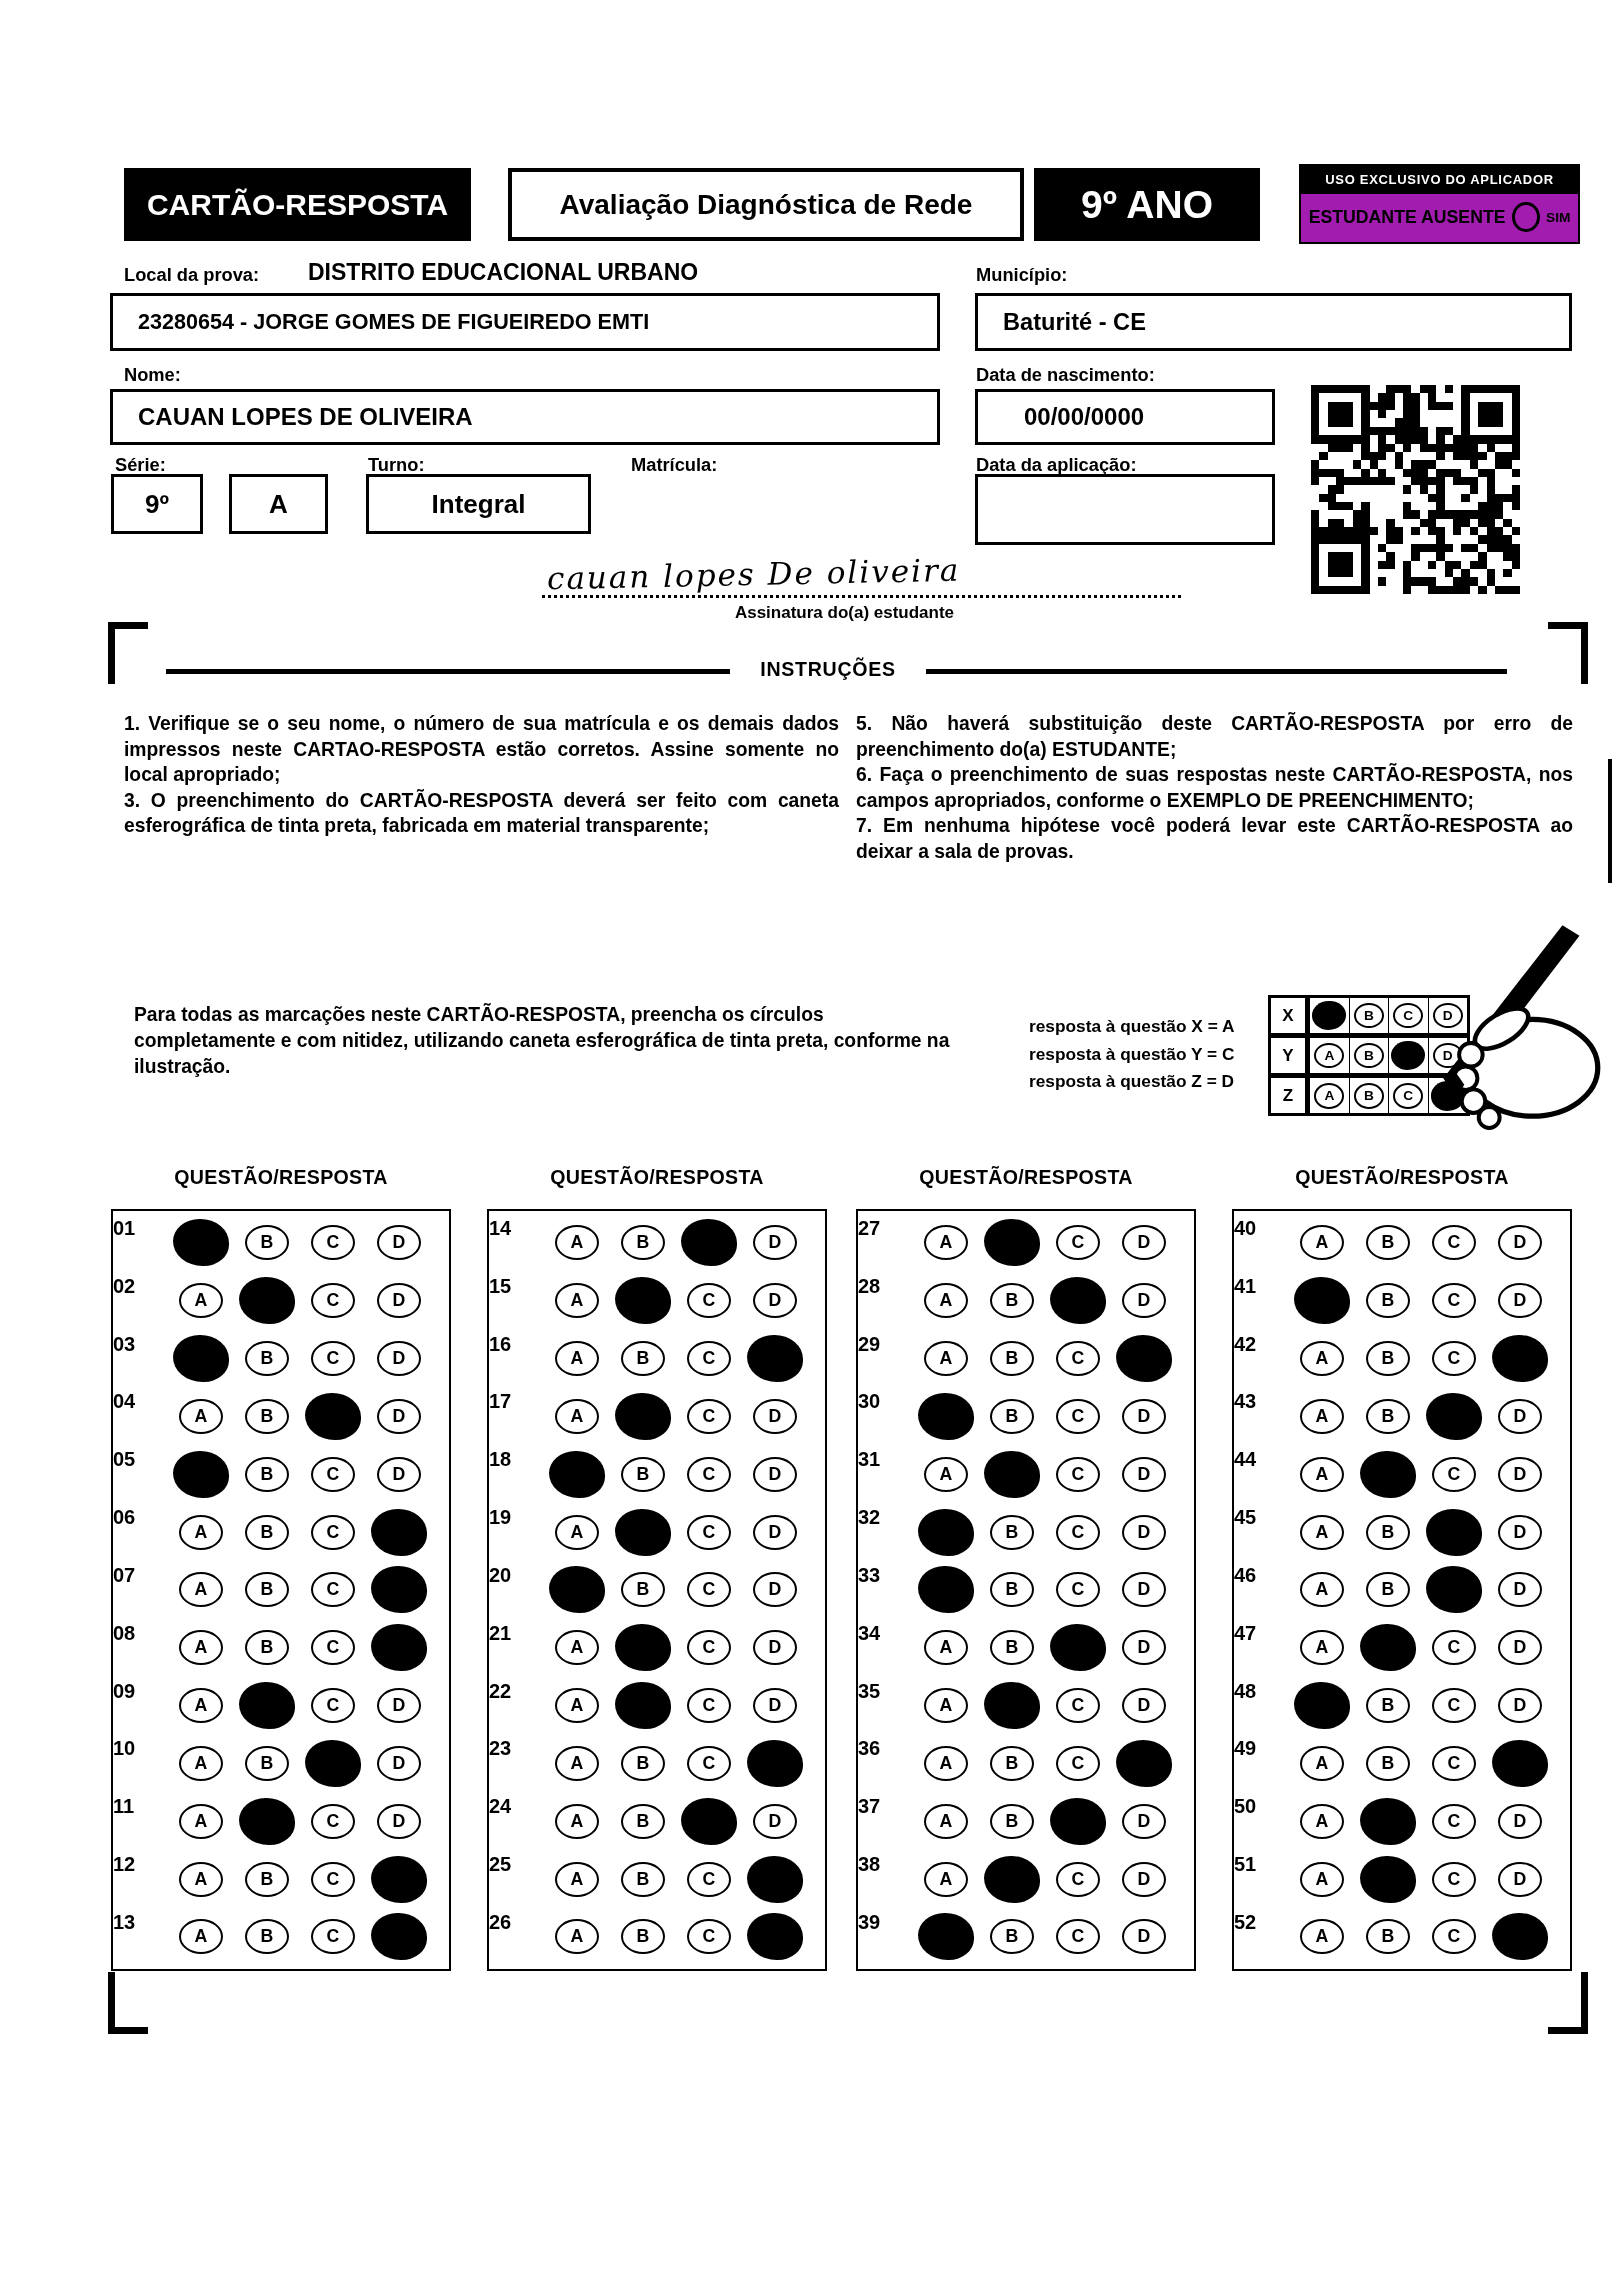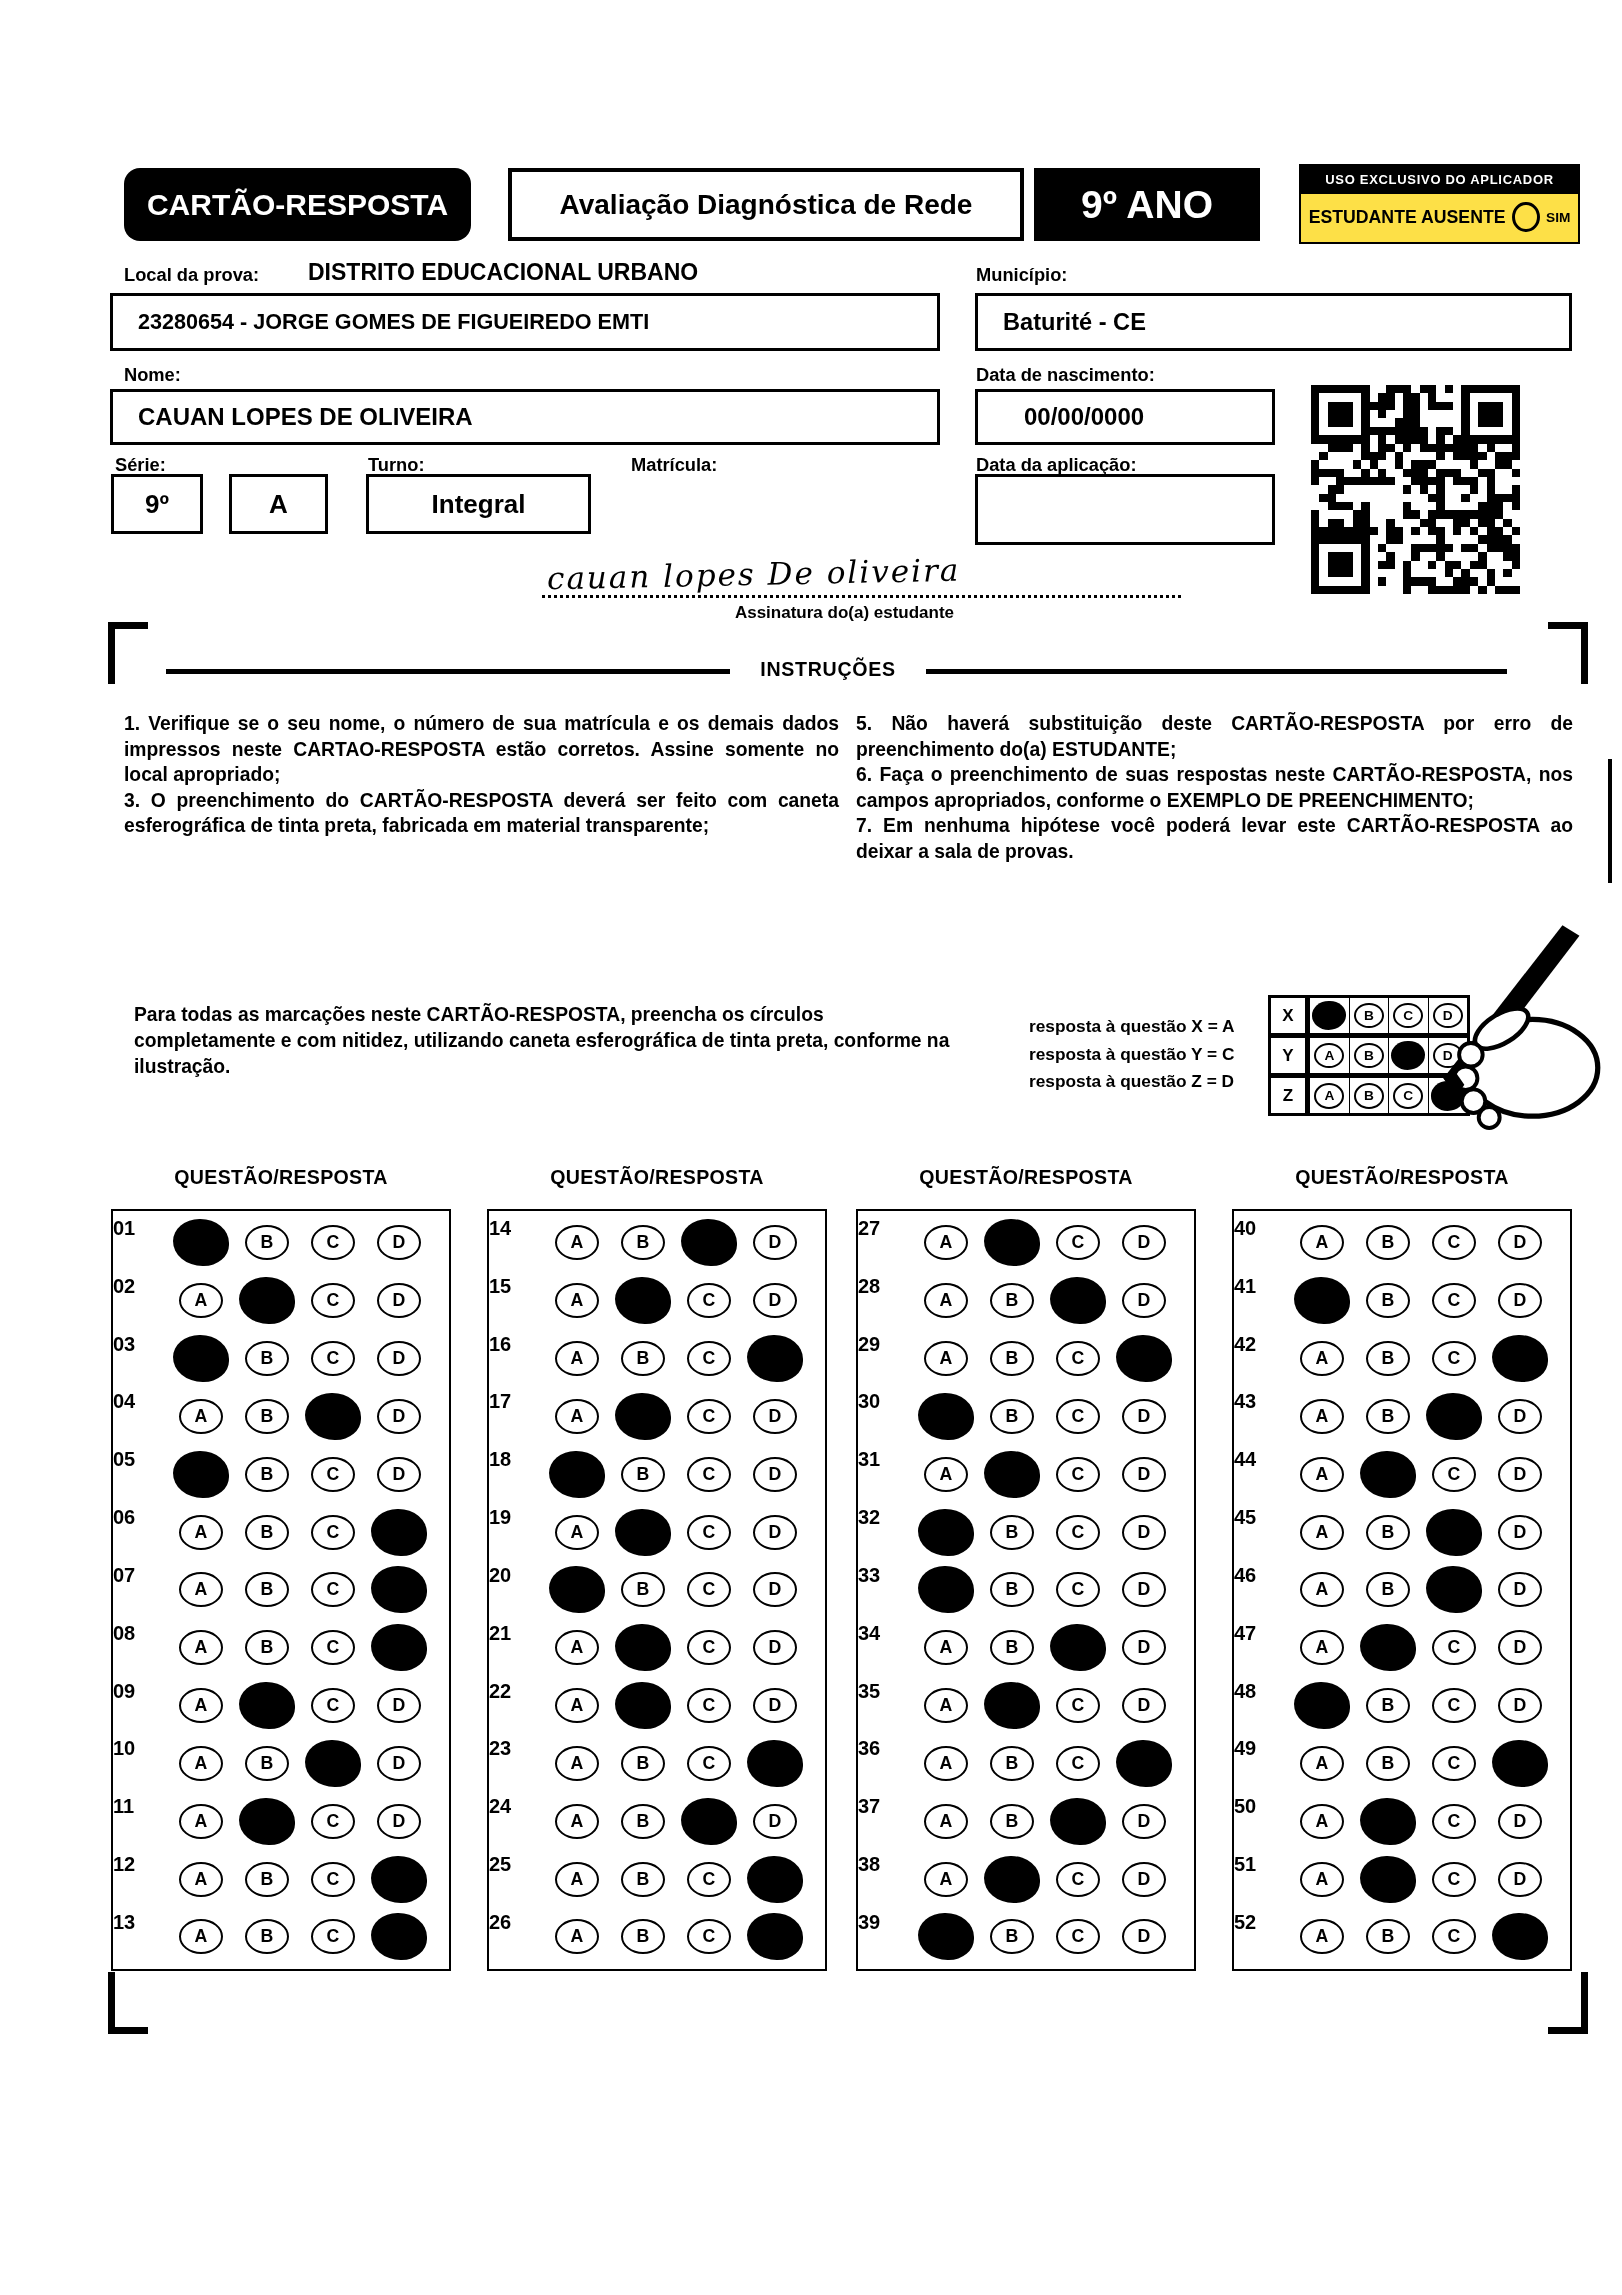--- a/index.html
+++ b/index.html
@@ -43,25 +43,25 @@
   .legend-line{margin:0;font-size:17.3px;line-height:27.5px;font-weight:bold;white-space:nowrap;}
   #signature-text{font-family:"DejaVu Serif",serif;font-style:italic;font-size:31px;letter-spacing:2px;
                   transform:rotate(-1.2deg);white-space:nowrap;}
   .dotline{border-bottom:3.9px dotted #000;}
 </style>
 </head>
 <body>
 
 <div id="page">
 
-  <div class="abs box-black" style="left:124px;top:168px;width:347px;height:73px;font-size:30px;border-radius:16px;">CARTÃO-RESPOSTA</div>
+  <div class="abs box-black" style="left:124px;top:168px;width:347px;height:73px;font-size:30px;">CARTÃO-RESPOSTA</div>
   <div class="abs box-outline" style="left:508px;top:168px;width:516px;height:73px;font-size:28px;box-sizing:border-box;">Avaliação Diagnóstica de Rede</div>
   <div class="abs box-black" style="left:1034px;top:168px;width:226px;height:73px;font-size:39px;">9º ANO</div>
 
-  <div class="abs" style="left:1299px;top:164px;width:281px;height:80px;border:2.6px solid #000;box-sizing:border-box;background:#fde047;">
+  <div class="abs" style="left:1299px;top:164px;width:281px;height:80px;border:2.6px solid #000;box-sizing:border-box;background:#a21caf;">
     <div style="height:27.5px;background:#000;color:#fff;display:flex;align-items:center;justify-content:center;font-size:13px;font-weight:bold;letter-spacing:0.7px;">USO EXCLUSIVO DO APLICADOR</div>
     <div style="height:47px;display:flex;align-items:center;justify-content:center;gap:6.5px;">
       <span class="b" style="font-size:17.7px;">ESTUDANTE AUSENTE</span>
       <span style="display:inline-block;width:27.5px;height:30px;border:3.3px solid #000;border-radius:50%;box-sizing:border-box;"></span>
       <span class="b" style="font-size:13.7px;">SIM</span>
     </div>
   </div>
 
   <div class="abs lbl" style="left:124px;top:264px;">Local da prova:</div>
   <div class="abs b" style="left:308px;top:259px;font-size:23px;">DISTRITO EDUCACIONAL URBANO</div>

